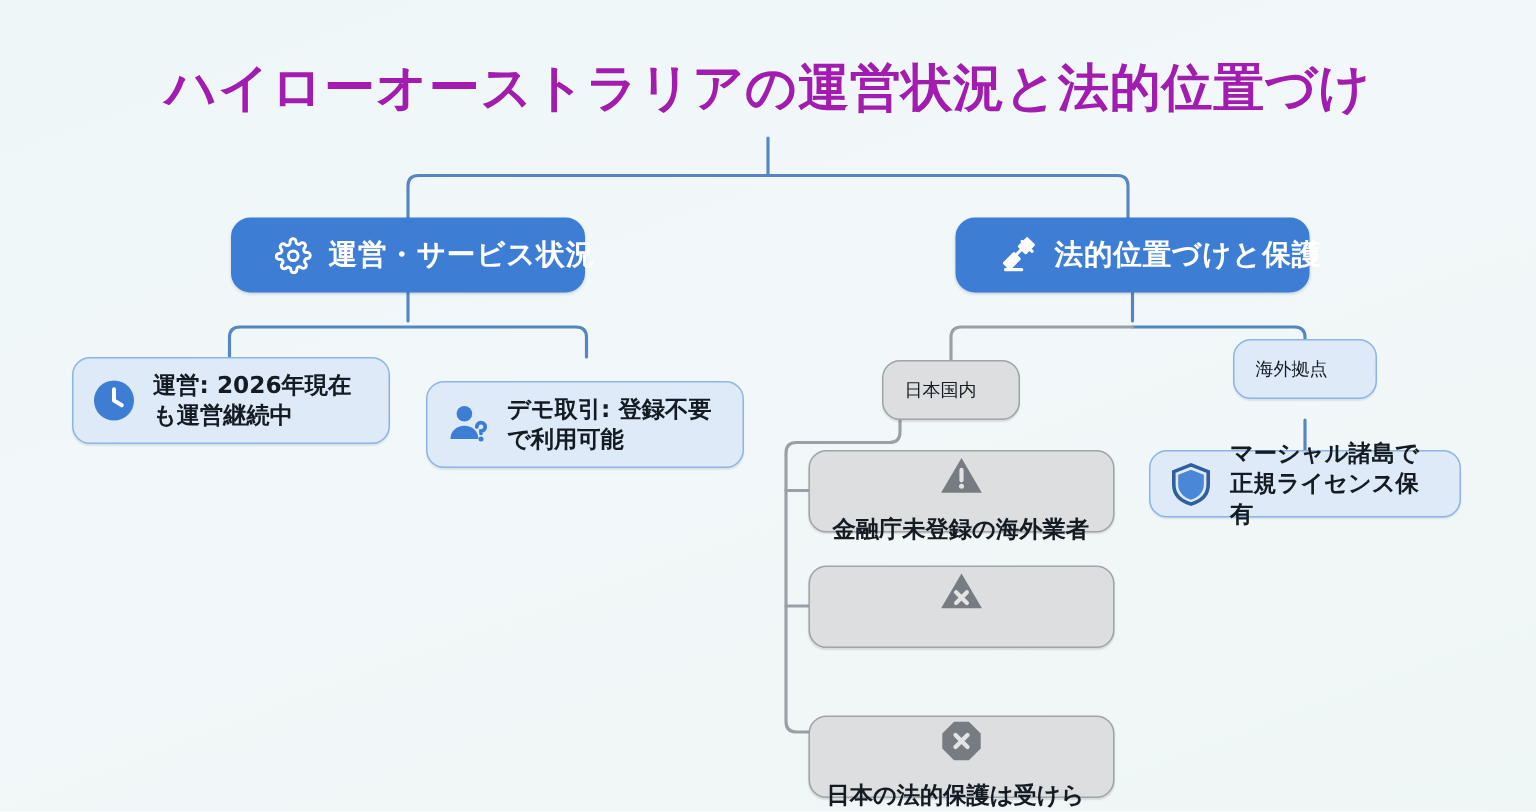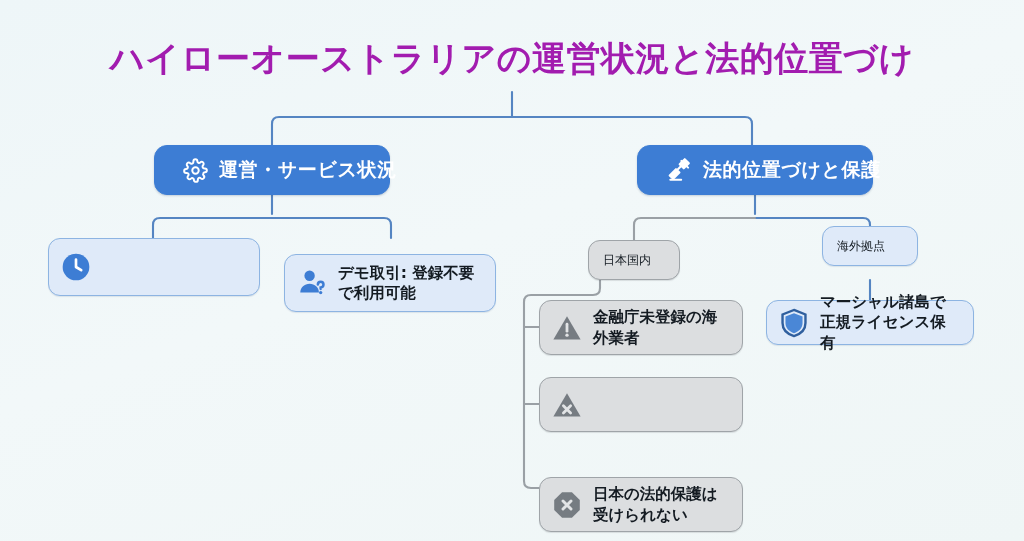--- a/index.html
+++ b/index.html
@@ -94,20 +94,21 @@
     line-height: 1.32;
   }
 
   
   .leaf-gray {
     background: #dcdee0;
     border: 1.6px solid #9fa4a8;
     box-shadow: 0 1px 1px rgba(70,75,80,0.15);
     padding: 0 12px 0 11px;
     gap: 10px;
+    flex-direction: column;
   }
   .leaf-gray .txt {
     color: #141b22;
     font-size: 15.5px;
     font-weight: 700;
     line-height: 1.32;
   }
 
   
   .pill {
@@ -205,20 +206,21 @@
     <span class="txt">法的位置づけと保護</span>
   </div>
 
   <div class="node leaf-blue" id="leaf-ops-1">
     <span class="ico">
       <svg width="32" height="32" viewBox="0 0 24 24">
         <circle cx="12" cy="12" r="10" fill="#3d7dd4"></circle>
         <path d="M12 6.4 V12 L15.9 14.4" fill="none" stroke="#ffffff" stroke-width="2" stroke-linecap="round" stroke-linejoin="round"></path>
       </svg>
     </span>
+    <span class="txt">運営: 2026年現在も運営継続中</span>
   </div>
 
   <div class="node leaf-blue" id="leaf-ops-2">
     <span class="ico">
       <svg width="32" height="32" viewBox="0 0 24 24">
         <circle cx="10.2" cy="6.6" r="3.9" fill="#3d7dd4"></circle>
         <path d="M3.2 19.2 c0-3.9 3.2-6.6 7-6.6 s7 2.7 7 6.6 z" fill="#3d7dd4"></path>
         <path d="M16.4 13.2 a2.1 2.1 0 1 1 2.1 2.1 v1.1" fill="none" stroke="#3d7dd4" stroke-width="1.9" stroke-linecap="round"></path>
         <circle cx="18.5" cy="19.2" r="1.25" fill="#3d7dd4"></circle>
       </svg>

